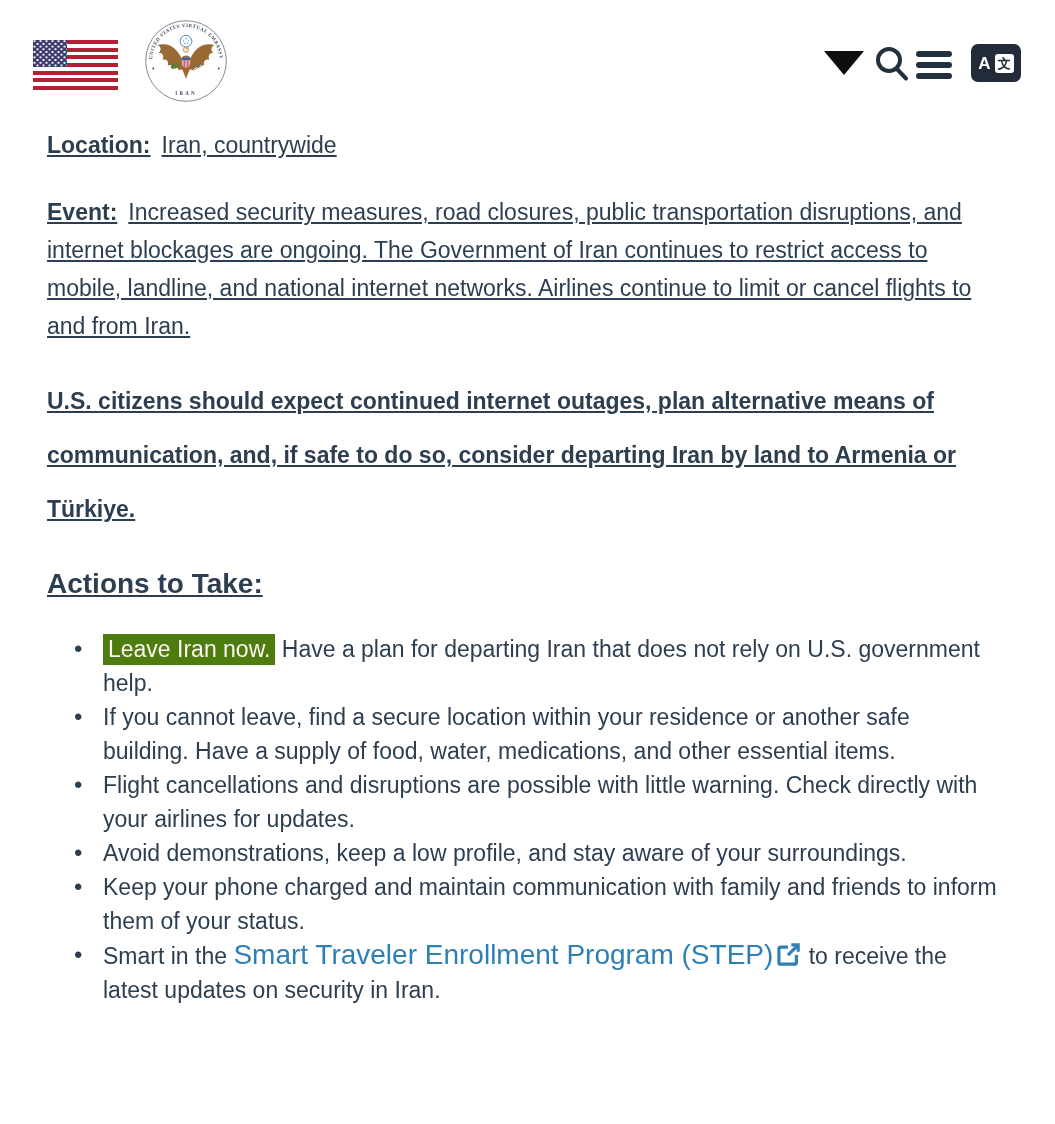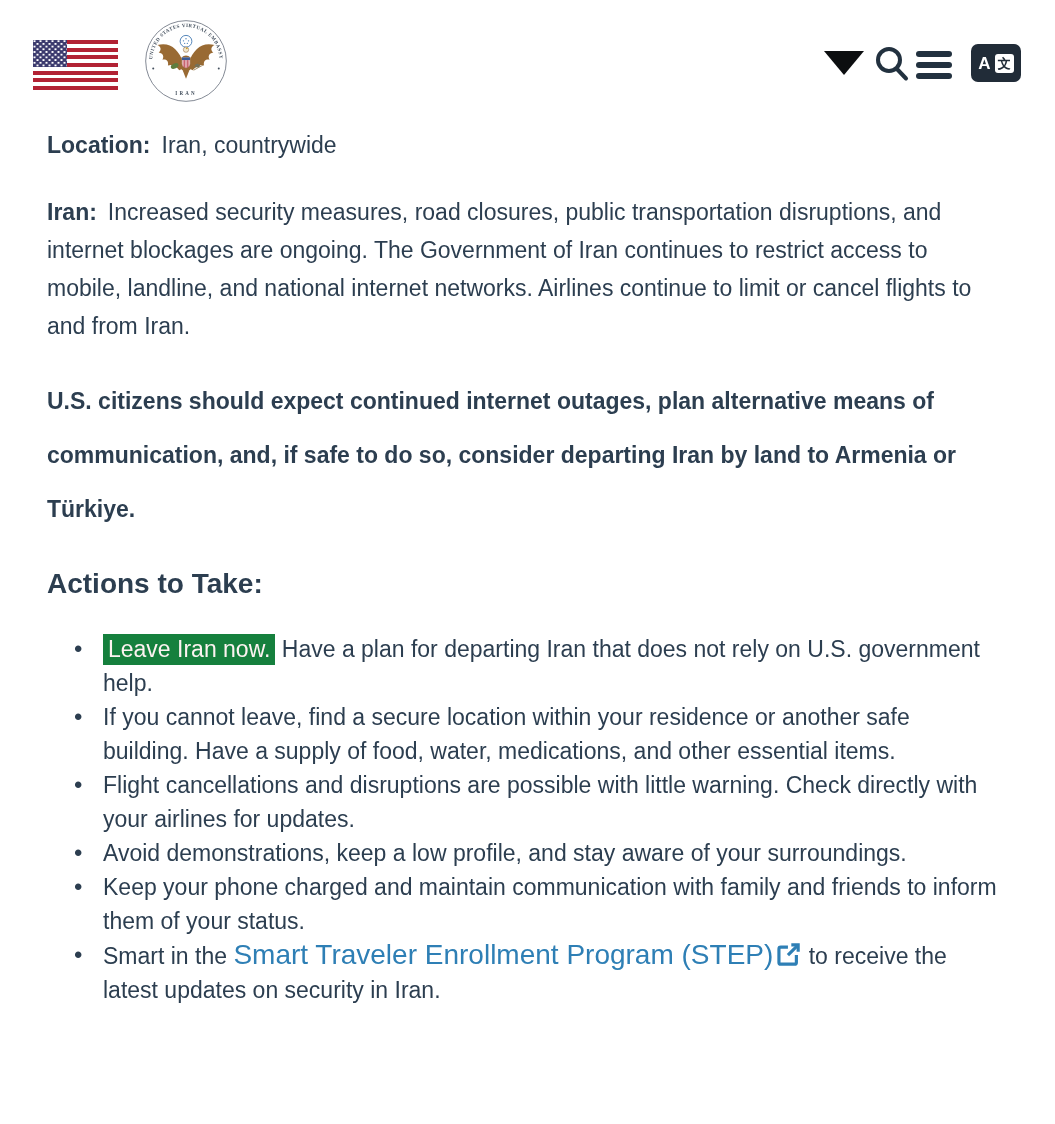--- a/index.html
+++ b/index.html
@@ -38,32 +38,32 @@
   .translate{position:absolute;left:971px;top:44px;width:50px;height:38px;cursor:pointer;
     background:#212c38;border-radius:7px;display:flex;align-items:center;justify-content:center;gap:4px;}
   .translate .tr-a{color:#ffffff;font-weight:bold;font-size:17px;line-height:1;}
   .translate .tr-box{width:19px;height:19px;background:#ffffff;border-radius:3px;
     display:flex;align-items:center;justify-content:center;}
   .translate .tr-box span{color:#212c38;font-weight:bold;font-size:13px;line-height:1;
     font-family:"DejaVu Sans",sans-serif;}
 
   
   .alert-content{position:absolute;left:47px;top:126px;width:961px;font-size:23px;line-height:38px;}
-  .alert-content p{margin:0 0 29px 0;}
+  .alert-content p{margin:0 0 29px 0;text-decoration:underline;}
   .lbl{font-weight:bold;margin-right:11px;}
   .event-p{max-width:945px;}
   .advisory{font-weight:bold;max-width:918px;line-height:54px;}
   .actions-heading{font-weight:bold;font-size:28px;margin:0 0 26px 0;}
 
   ul.actions-list{list-style:none;margin:0;padding:0;max-width:950px;}
   ul.actions-list li{position:relative;padding-left:56px;line-height:34px;margin:0;}
   ul.actions-list li::before{content:"\2022";position:absolute;left:27px;top:0;
     font-size:24px;color:#2c3e50;}
 
-  .hl{background:#15803d;color:#fdf3f1;padding:2px 5px 3px 5px;}
+  .hl{background:#4d7c0f;color:#fdf3f1;padding:2px 5px 3px 5px;}
 
   a.step-link{color:#2e7fb5;text-decoration:none;font-size:28px;cursor:pointer;}
   .ext-icon{width:27px;height:27px;vertical-align:-4px;margin-left:2px;}
 </style>
 </head>
 <body>
 
 <header class="site-header">
 
   <div class="flag">
@@ -132,21 +132,21 @@
 
 </header>
 
 <main class="alert-content">
 
   <p>
     <span class="lbl">Location:</span><span>Iran, countrywide</span>
   </p>
 
   <p class="event-p">
-    <span class="lbl">Iran:</span><span>Increased security measures, road closures, public transportation disruptions, and internet blockages are ongoing. The Government of Iran continues to restrict access to mobile, landline, and national internet networks. Airlines continue to limit or cancel flights to and from Iran.</span>
+    <span class="lbl">Event:</span><span>Increased security measures, road closures, public transportation disruptions, and internet blockages are ongoing. The Government of Iran continues to restrict access to mobile, landline, and national internet networks. Airlines continue to limit or cancel flights to and from Iran.</span>
   </p>
 
   <p class="advisory">U.S. citizens should expect continued internet outages, plan alternative means of communication, and, if safe to do so, consider departing Iran by land to Armenia or Türkiye.</p>
 
   <p class="actions-heading">Actions to Take:</p>
 
   <ul class="actions-list">
     <li>
       <span class="hl">Leave Iran now.</span>
       <span>Have a plan for departing Iran that does not rely on U.S. government help.</span>

